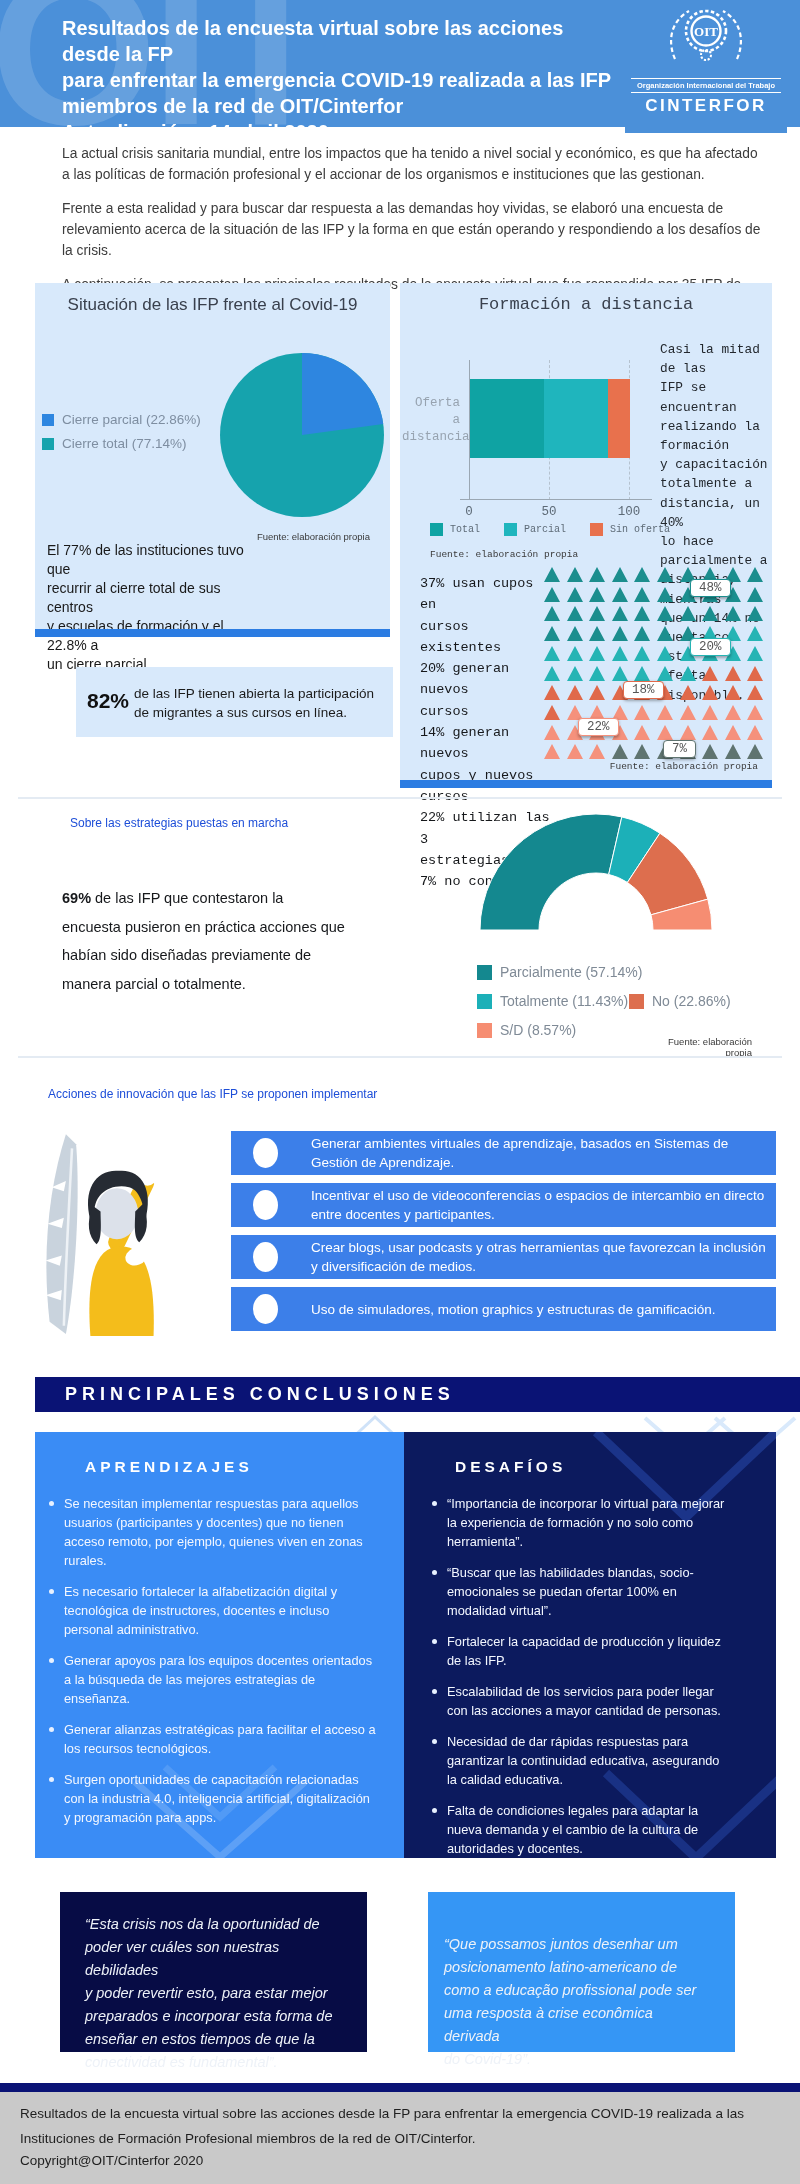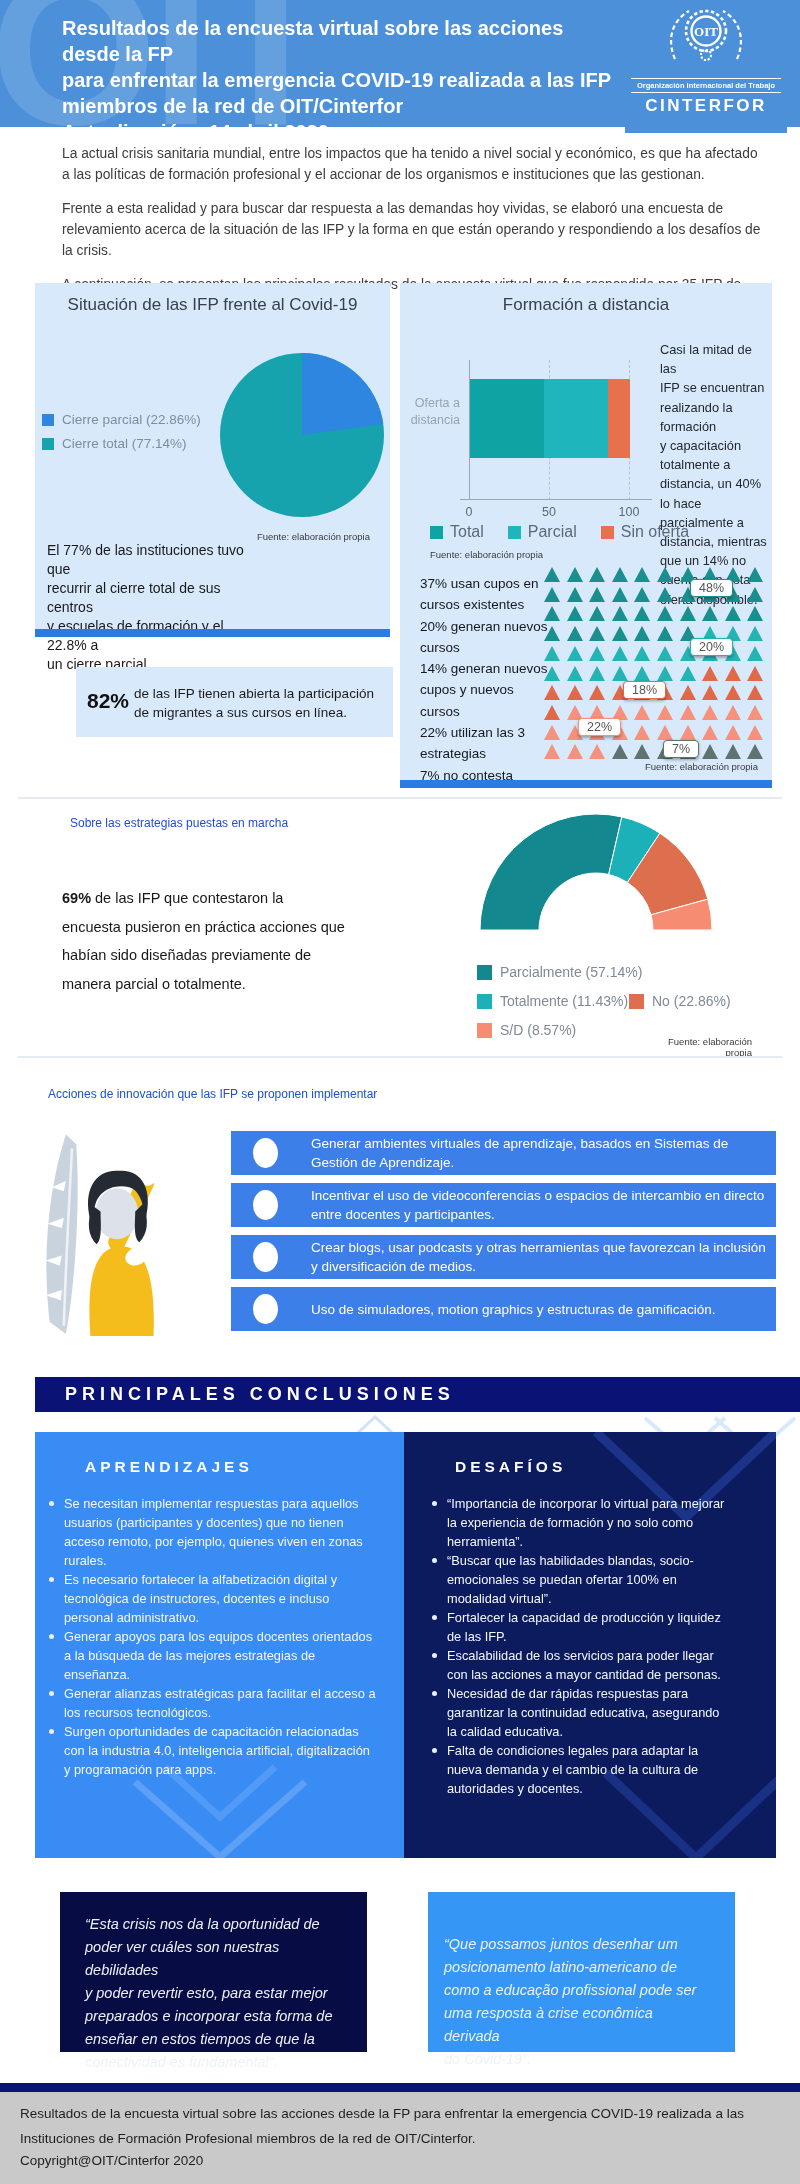--- a/index.html
+++ b/index.html
@@ -17,21 +17,21 @@
             color:#fff;font-size:7.5px;font-weight:bold;}
   #logo-name{color:#fff;font-size:17px;font-weight:bold;letter-spacing:2.5px;margin-top:3px;}
 
   
   #intro{left:62px;top:143px;width:706px;color:#3c3c3c;font-size:13.8px;line-height:21px;}
   #intro p{margin:0 0 13px 0;}
 
   
   .panel{background:#d8e9fb;}
   #panel-left{left:35px;top:283px;width:355px;height:354px;}
-  #panel-right{left:400px;top:283px;width:372px;height:505px;}
+  #panel-right{left:400px;top:283px;width:372px;height:505px;font-family:Liberation Mono, monospace;}
   .panel-title{left:0;top:12px;width:100%;text-align:center;color:#39404d;font-size:17px;}
   .accent{left:0;bottom:0;width:100%;height:8px;background:#2b7ce2;}
   .fuente{font-size:9.5px;color:#3a3a3a;}
 
   
   #pie-svg{left:185px;top:70px;}
   .leg-row{display:flex;align-items:center;gap:8px;font-size:13.5px;color:#7e8ea1;}
   .sw{width:12px;height:12px;display:inline-block;flex:0 0 auto;}
   #pie-legend{left:7px;top:129px;display:flex;flex-direction:column;gap:9px;}
   #pie-fuente{right:20px;top:248px;}
@@ -39,21 +39,21 @@
 
   
   #yaxis{left:69px;top:77px;width:1px;height:140px;background:#9aa7b3;}
   #xaxis{left:60px;top:216px;width:192px;height:1px;background:#9aa7b3;}
   .gridline{top:77px;width:0;height:140px;border-left:1px dashed #b5c2cf;}
   #grid50{left:149px;} #grid100{left:229px;}
   #bar-fill{left:70px;top:96px;height:79px;display:flex;}
   #ylab{left:2px;top:112px;width:58px;text-align:right;font-size:12.5px;line-height:17px;color:#97a3b0;white-space:pre-line;}
   .tick{top:222px;width:40px;text-align:center;font-size:12.5px;color:#5d6a76;}
   #tick0{left:49px;} #tick50{left:129px;} #tick100{left:209px;}
-  #bar-legend{left:30px;top:240px;display:flex;gap:24px;font-size:16px;color:#5d6a76;}
+  #bar-legend{left:30px;top:240px;display:flex;gap:24px;font-size:10px;color:#5d6a76;}
   .leg-item{display:flex;align-items:center;gap:7px;}
   .sw13{width:13px;height:13px;display:inline-block;flex:0 0 auto;}
   #bar-fuente{left:30px;top:266px;}
   #side-text{left:260px;top:57px;width:108px;font-size:12.8px;line-height:19.2px;color:#23282e;white-space:pre-line;}
 
   
   #picto-text{left:20px;top:290px;width:130px;font-size:13.5px;line-height:21.3px;color:#16181b;white-space:pre-line;}
   #tri-grid{left:142px;top:282px;width:228px;height:198px;}
   .tri{position:absolute;width:0;height:0;border-left:8.5px solid transparent;
        border-right:8.5px solid transparent;border-bottom:15px solid #000;}
@@ -91,21 +91,21 @@
   .innov-circle{width:25px;height:30px;border-radius:50%;background:#fff;margin-left:22px;flex:0 0 auto;}
   .innov-text{margin-left:33px;width:458px;color:#fff;font-size:13.5px;line-height:19px;}
 
   
   #concl-bar{left:35px;top:1377px;width:765px;height:35px;background:#0a1375;}
   #concl-bar-title{left:30px;top:0;line-height:35px;color:#fff;font-size:18px;font-weight:bold;letter-spacing:5px;}
   #pan-apr{left:35px;top:1432px;width:369px;height:426px;background:#3a8cf5;overflow:hidden;}
   #pan-des{left:404px;top:1432px;width:372px;height:426px;background:#0c1a5e;overflow:hidden;}
   .pan-title{position:absolute;top:26px;color:#fff;font-size:15.5px;font-weight:bold;letter-spacing:4px;}
   #pan-apr .pan-title{left:50px;} #pan-des .pan-title{left:51px;}
-  .bullets{position:absolute;top:62px;display:flex;flex-direction:column;}
+  .bullets{position:absolute;top:62px;display:flex;flex-direction:column;gap:12px;}
   #pan-apr .bullets{left:14px;width:330px;}
   #pan-des .bullets{left:28px;width:300px;}
   .bullet{display:flex;}
   .dot{width:5px;height:5px;border-radius:50%;background:#e8f1ff;margin:7px 10px 0 0;flex:0 0 auto;}
   .btext{font-size:12.8px;line-height:19px;color:#f3f7ff;}
   .chev{position:absolute;fill:none;}
 
   
   .quote-box{width:307px;height:160px;}
   #quote-left{left:60px;top:1892px;background:#070c45;}

